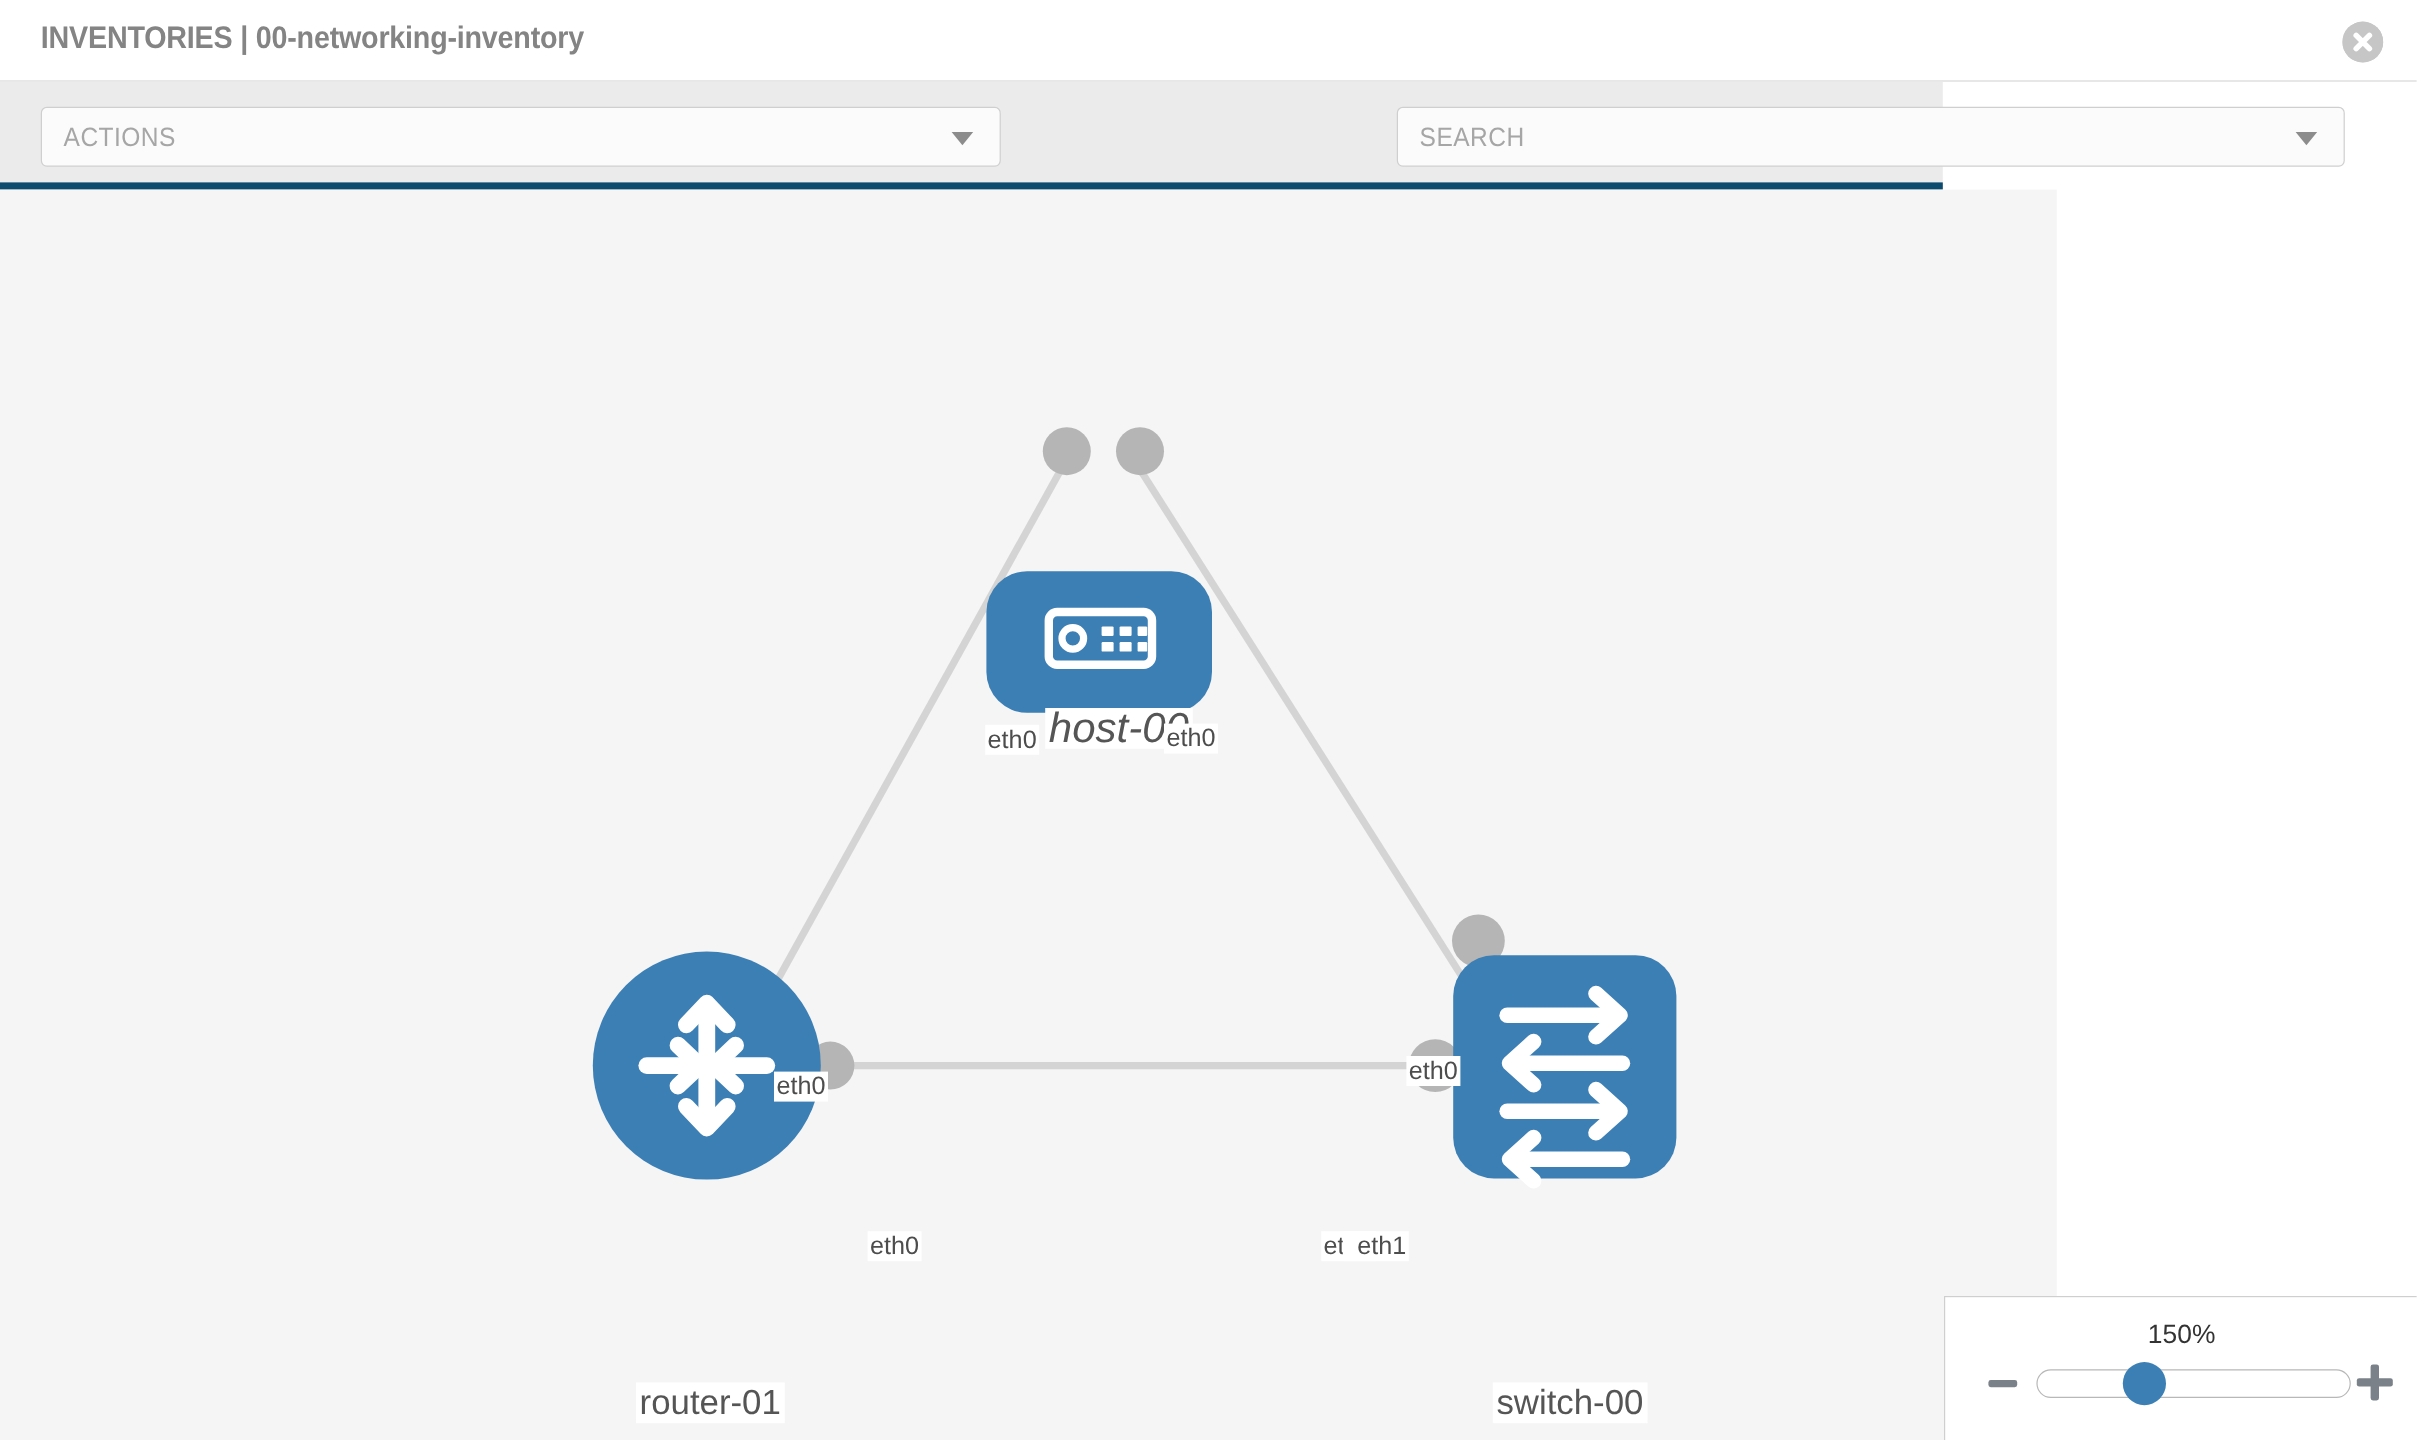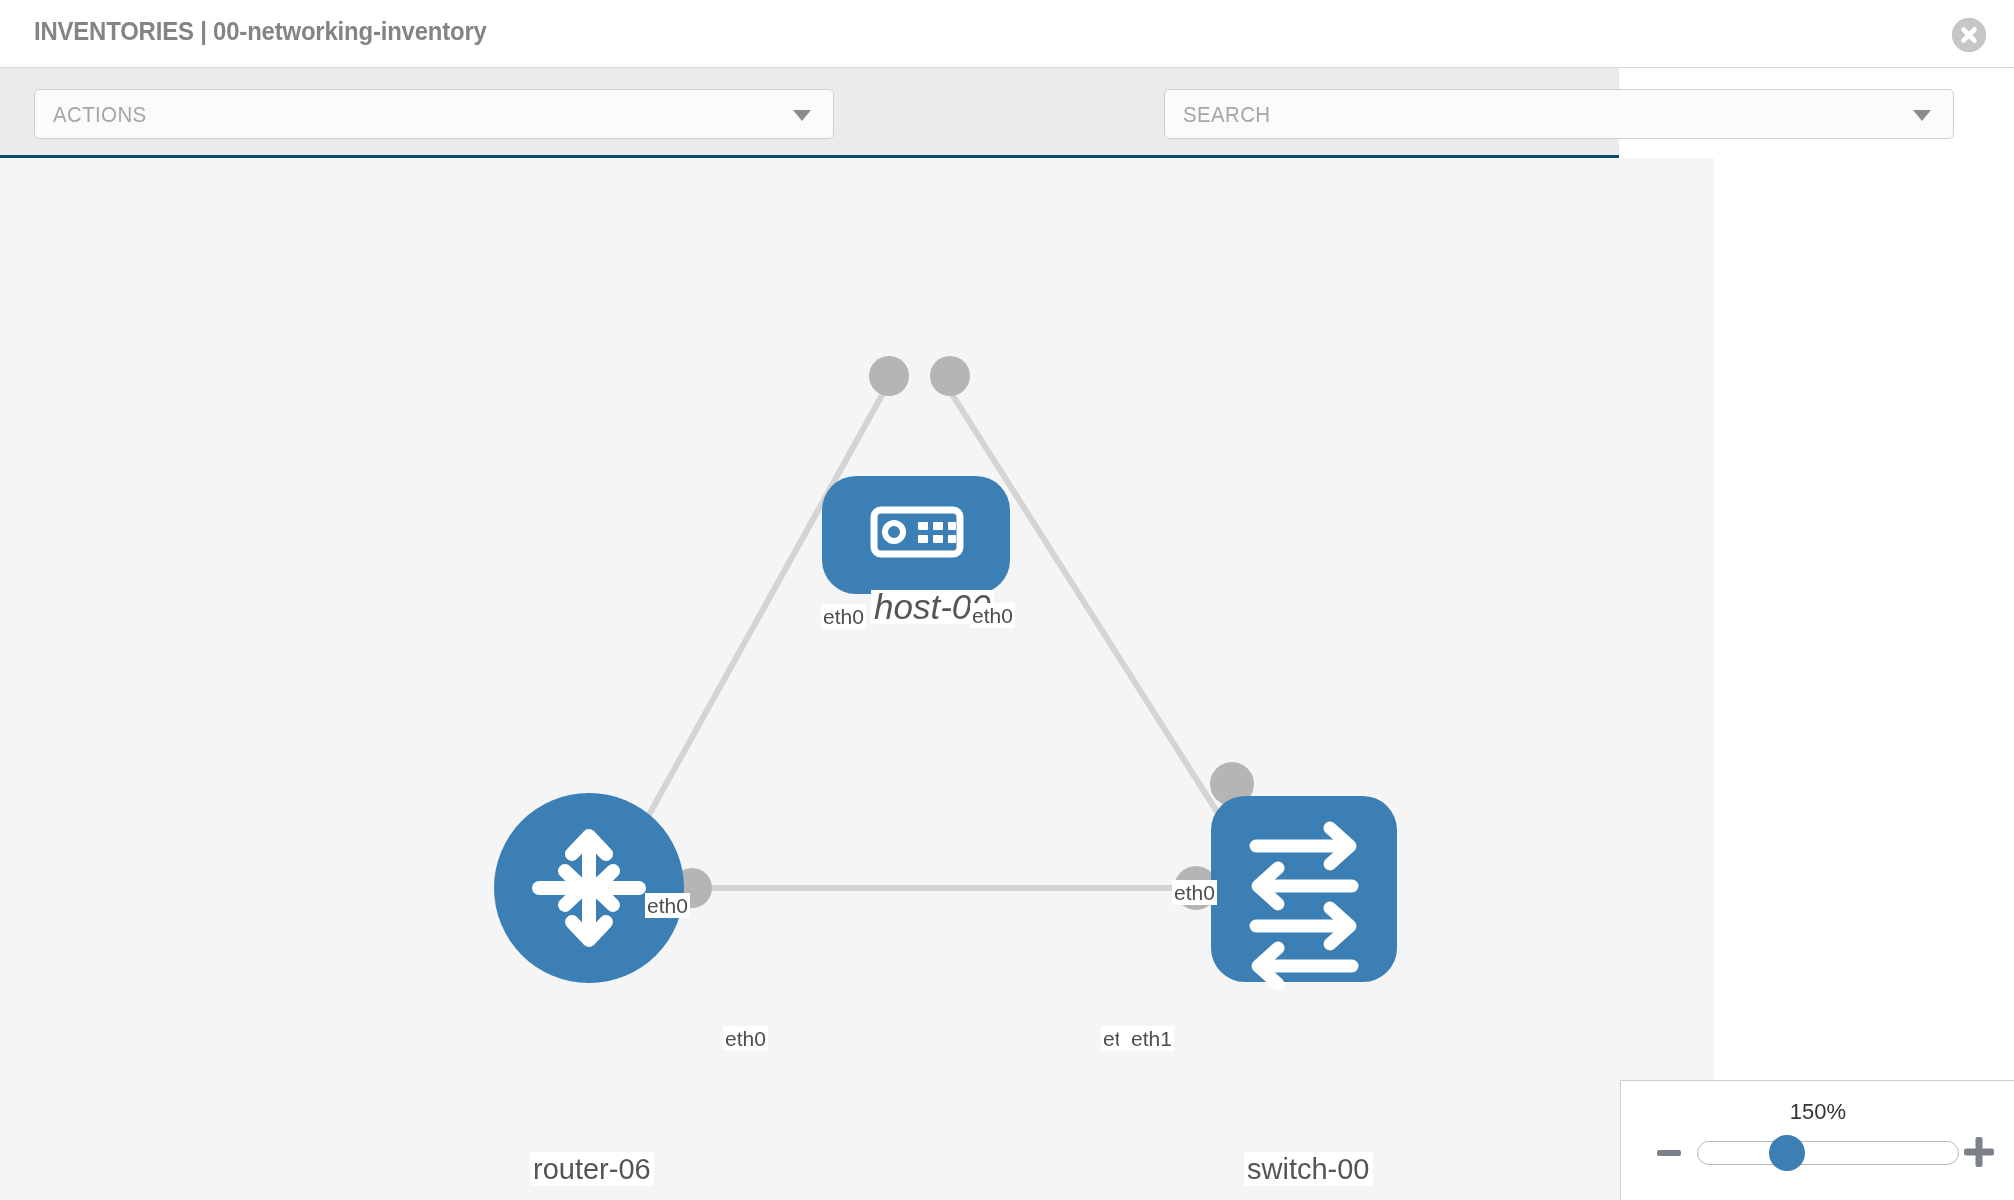--- a/index.html
+++ b/index.html
@@ -54,21 +54,21 @@
   }
   .close-btn svg { display:block; }
 
   
   .toolbar {
     position: absolute;
     top: 68px; left: 0;
     width: 1619px;
     height: 90px;
     background: #ebebeb;
-    border-bottom: 3px solid #0c4a6e;
+    border-bottom: 6px solid #0c4a6e;
     box-sizing: border-box;
   }
   .actions-select {
     position: absolute;
     left: 34px;
     top: 21px;
     width: 800px;
     height: 50px;
     background: #fbfbfb;
     border: 1px solid #cfcfcf;
@@ -339,21 +339,21 @@
     <div class="node-label big" style="left:871px; top:432px;">host-00</div>
     <div class="edge-label" style="left:970px; top:445px;">eth0</div>
 
     <div class="edge-label" style="left:645px; top:735px;">eth0</div>
     <div class="edge-label" style="left:1172px; top:722px;">eth0</div>
 
     <div class="edge-label" style="left:723px; top:868px;">eth0</div>
     <div class="edge-label" style="left:1101px; top:868px;">eth0</div>
     <div class="edge-label" style="left:1119px; top:868px;padding-left:12px;">eth1</div>
 
-    <div class="node-label" style="left:530px; top:994px;">router-06</div>
+    <div class="node-label" style="left:530px; top:994px;">router-01</div>
     <div class="node-label" style="left:1244px; top:994px;">switch-00</div>
   </div>
 
   <div class="zoom-panel">
     <div class="zoom-level">150%</div>
 
     <div class="zoom-minus">
       <svg width="28" height="28" viewBox="0 0 28 28">
         <rect x="2" y="11" width="24" height="6" rx="2" fill="#7a8189"></rect>
       </svg>

